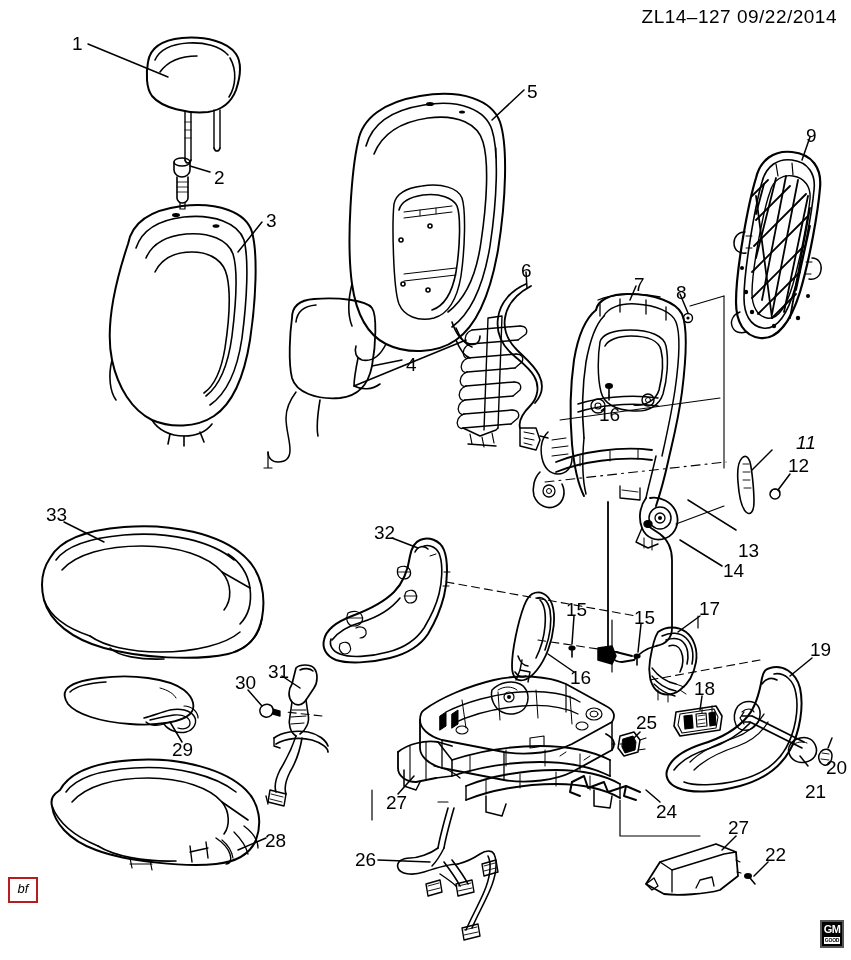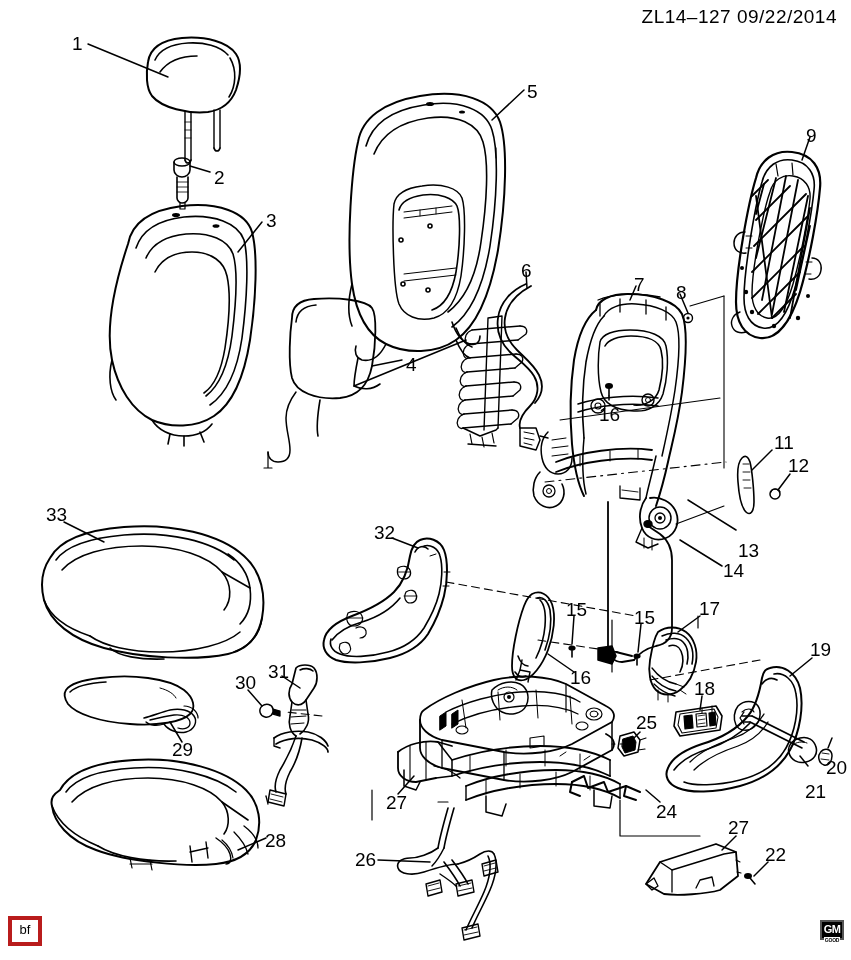--- a/index.html
+++ b/index.html
@@ -16,31 +16,32 @@
 
   
   .hdr{
     position:absolute;right:14px;top:6px;
     font-size:19px;letter-spacing:.5px;white-space:nowrap;
     font-family:"Liberation Sans","DejaVu Sans",sans-serif;
   }
 
   
   .bf{
-    position:absolute;left:8px;top:916px;
+    position:absolute;left:8px;top:877px;
     width:26px;height:22px;
-    border:4px solid #b91c1c;
+    border:2px solid #b91c1c;
     font-size:13px;line-height:20px;text-align:center;
     background:#fff;
+    font-style:italic;
   }
 
   
   .gm{
     position:absolute;left:820px;top:920px;
-    width:24px;height:20px;
+    width:24px;height:28px;
     background:#000;border:2px solid #555;
     box-sizing:border-box;padding:1px;
   }
   .gm .gmtop{
     color:#fff;font-size:11px;line-height:13px;text-align:center;
     font-weight:bold;font-family:"Liberation Sans","DejaVu Sans",sans-serif;
     letter-spacing:-.5px;
   }
   .gm .gmbot{
     background:#fff;color:#000;font-size:5px;line-height:7px;
@@ -699,21 +700,21 @@
   <div class="co" style="left:72px;  top:34px;">1</div>
   <div class="co" style="left:214px; top:168px;">2</div>
   <div class="co" style="left:266px; top:211px;">3</div>
   <div class="co" style="left:406px; top:355px;">4</div>
   <div class="co" style="left:527px; top:82px;">5</div>
   <div class="co" style="left:521px; top:261px;">6</div>
   <div class="co" style="left:634px; top:275px;">7</div>
   <div class="co" style="left:676px; top:283px;">8</div>
   <div class="co" style="left:806px; top:126px;">9</div>
   <div class="co" style="left:599px; top:405px;">16</div>
-  <div class="co" style="left:774px; top:433px;">11</div>
+  <div class="co" style="left:796px; top:433px;font-style:italic;">11</div>
   <div class="co" style="left:788px; top:456px;">12</div>
   <div class="co" style="left:738px; top:525px;margin-top:16px;">13</div>
   <div class="co" style="left:723px; top:561px;">14</div>
   <div class="co" style="left:566px; top:600px;">15</div>
   <div class="co" style="left:634px; top:608px;">15</div>
   <div class="co" style="left:570px; top:668px;">16</div>
   <div class="co" style="left:699px; top:599px;">17</div>
   <div class="co" style="left:694px; top:679px;">18</div>
   <div class="co" style="left:810px; top:640px;">19</div>
   <div class="co" style="left:826px; top:758px;">20</div>

